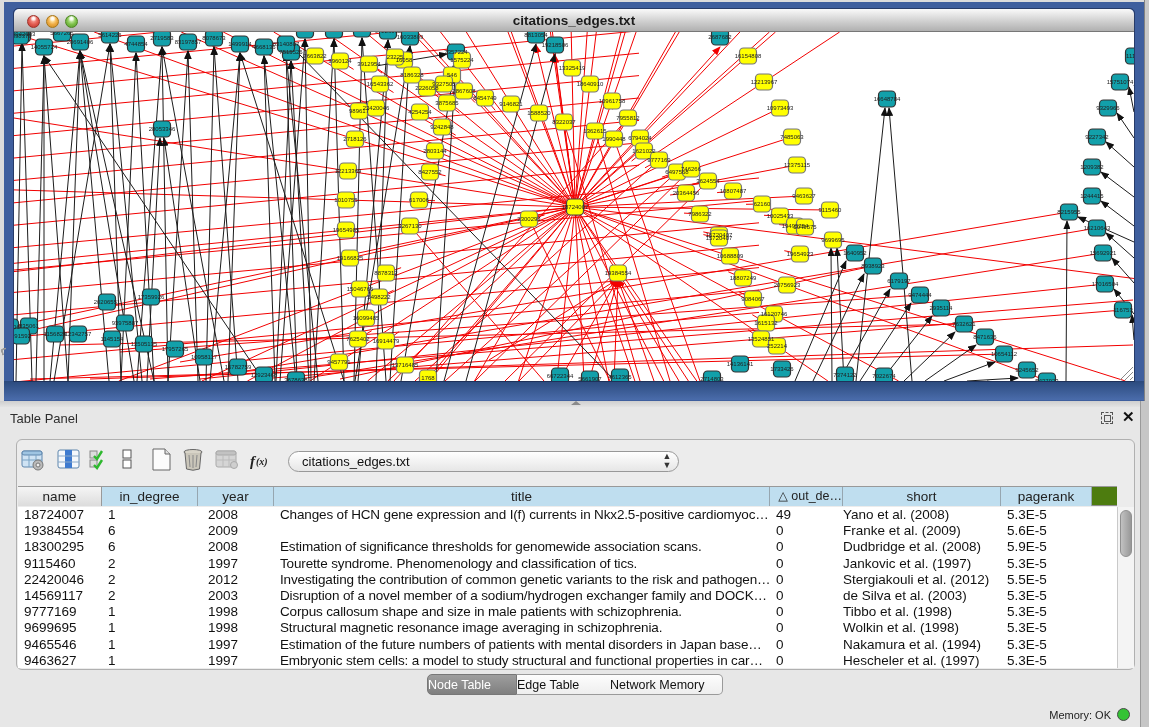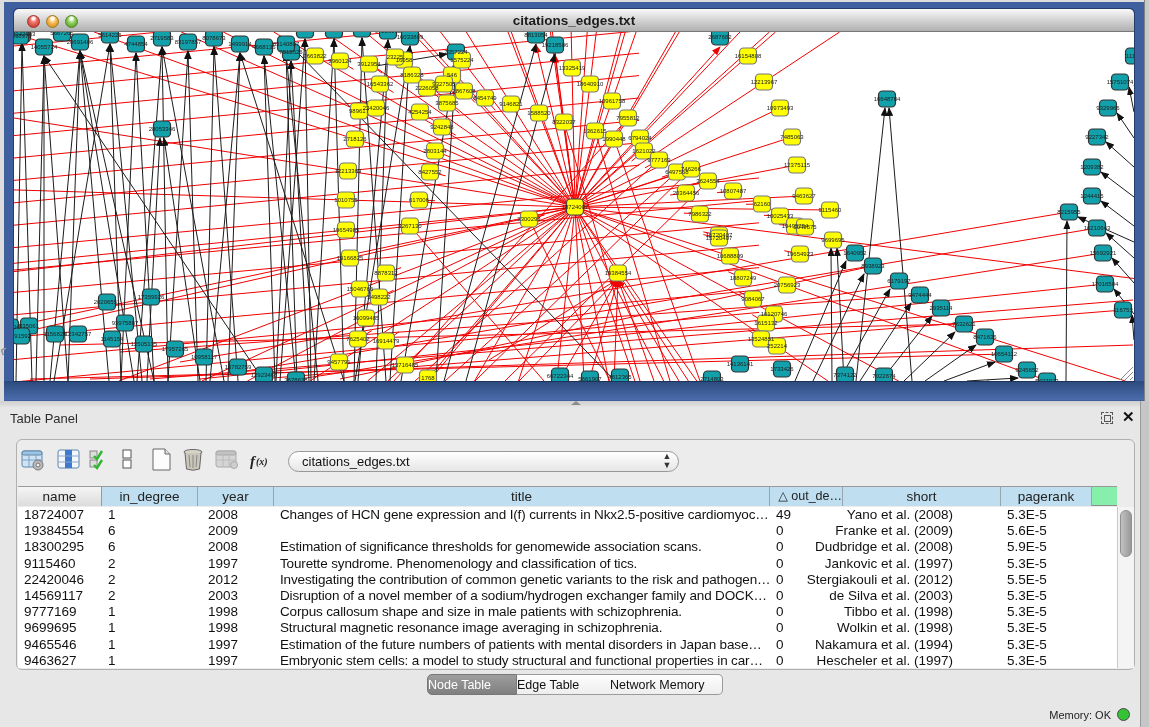--- a/index.html
+++ b/index.html
@@ -25,35 +25,35 @@
 #panel{left:0;top:407px;width:1149px;height:320px;background:#e7e7e7}
 #ptitle{left:10px;top:411px;font-size:13px;color:#2e2e2e}
 #float-ic{left:1101px;top:412px;width:12px;height:12px;border:1px dashed #555}
 #float-ic:after{content:'';position:absolute;left:2px;top:2px;width:5px;height:5px;border:1px solid #555}
 #close-x{left:1122px;top:408px;font-size:15px;font-weight:bold;color:#111}
 #frame{left:16px;top:439px;width:1119px;height:231px;background:#ececec;border:1px solid #b0b0b0;border-radius:6px}
 #combo{left:288px;top:451px;width:391px;height:21px;background:linear-gradient(#fff,#e6e6e6);
  border:1px solid #989898;border-radius:11px;font-size:13px;color:#111;line-height:19px;padding-left:13px}
 #stepper{left:660px;top:452px;width:14px;height:19px;font-size:9px;color:#333;line-height:9px;text-align:center}
 
-#thead{left:18px;top:486px;width:1099px;height:20px;background:#86efac;border-top:1px solid #999;border-bottom:1px solid #8e8e8e;font-size:13.5px;color:#222}
+#thead{left:18px;top:486px;width:1099px;height:20px;background:#4d7c0f;border-top:1px solid #999;border-bottom:1px solid #8e8e8e;font-size:13.5px;color:#222}
 .hc{position:absolute;top:0;height:19px;line-height:19px;text-align:center;background:#bfdeef;border-right:1px solid #96a6b0;white-space:nowrap;overflow:hidden}
 #h0{left:0;width:84px;background:linear-gradient(#f5f5f5,#dcdcdc);border-right:1px solid #999}
 #h1{left:84px;width:96px}
 #h2{left:180px;width:76px}
 #h3{left:256px;width:496px}
 #h4{left:752px;width:73px;text-align:right;padding-left:5px;font-size:12.5px}
 #h5{left:825px;width:158px}
 #h6{left:983px;width:91px}
 #tbody{left:18px;top:507px;width:1099px;height:161px;background:#fff;overflow:hidden}
 .row{position:absolute;left:0;width:1080px;height:17px;font-size:13.5px;color:#111;white-space:nowrap}
 .row span{position:absolute;top:0;display:block;overflow:hidden}
 .c0{left:6px;width:80px}.c1{left:90px;width:88px}.c2{left:190px;width:64px}
 .c3{left:262px;width:492px;letter-spacing:-0.15px}.c4{left:758px;width:64px}
-.c5{left:777px;width:158px;text-align:right}.c6{left:989px;width:88px}
+.c5{left:825px;width:158px;text-align:left}.c6{left:989px;width:88px}
 #sbar{left:1117px;top:507px;width:17px;height:161px;background:#f4f4f4;border-left:1px solid #c9c9c9}
 #thumb{left:1120px;top:510px;width:12px;height:47px;background:linear-gradient(90deg,#c2c2c2,#989898);border:1px solid #909090;border-radius:6px}
 
 #tabs{left:427px;top:674px;height:21px;font-size:12.5px}
 .tab{position:absolute;top:0;height:21px;line-height:21px;text-align:left;border:1px solid #9a9a9a;background:linear-gradient(#fdfdfd,#eee);color:#111}
 #tab1{left:0;width:90px;border-radius:5px 0 0 5px;background:linear-gradient(#9e9e9e,#7f7f7f);color:#fff;border-color:#777}
 #tab2{left:90px;width:111px;border-left:none}
 #tab3{left:183px;width:113px;border-left:none;border-radius:0 5px 5px 0}
 #mem{right:38px;top:709px;font-size:11px;color:#222}
 #memdot{left:1117px;top:708px;width:13px;height:13px;border-radius:50%;background:#35c335;border:1px solid #4a4a4a}

